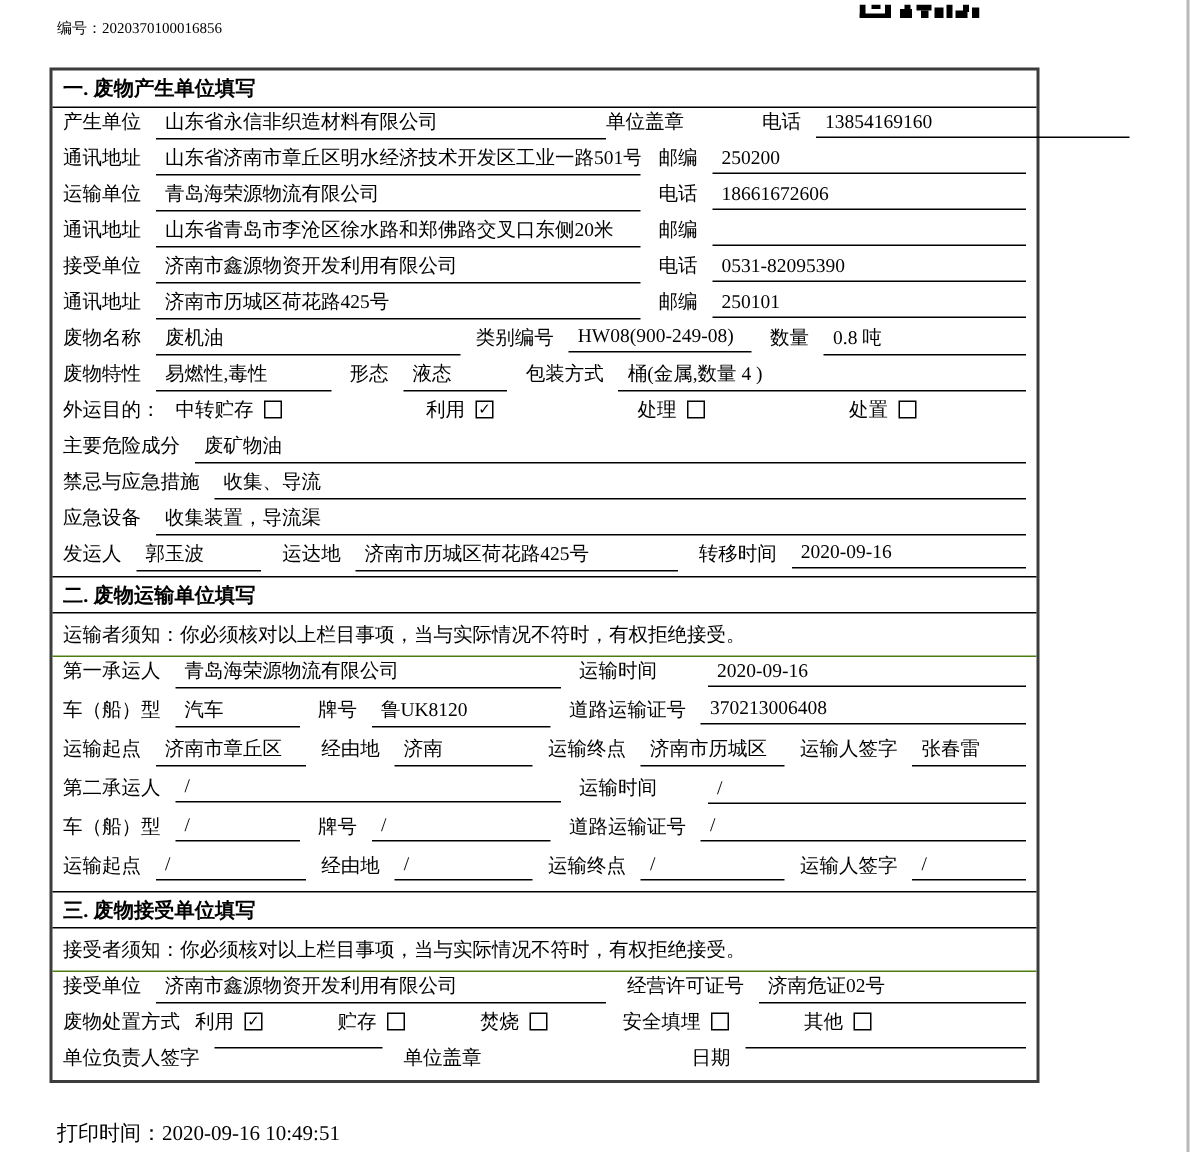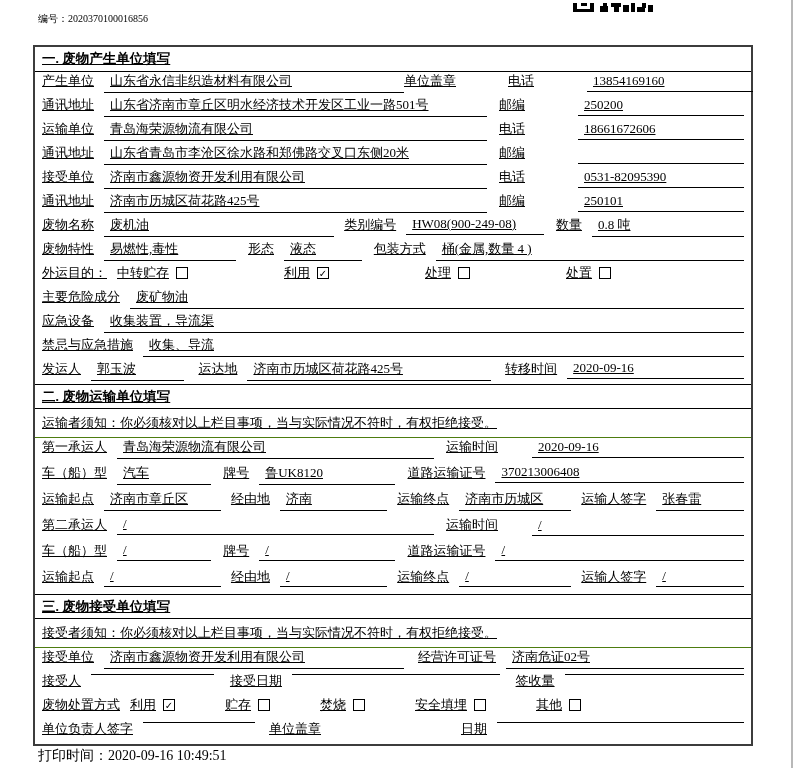--- a/index.html
+++ b/index.html
@@ -7,21 +7,21 @@
     font-family:"Liberation Serif","DejaVu Serif",serif; color:#000; font-size:13px; }
   .page { position:relative; width:796px; height:768px; background:#fff; }
 
   .docnum { position:absolute; left:38px; top:12px; font-size:10px; white-space:nowrap; }
   .title  { position:absolute; left:80px; right:40px; top:4px; text-align:center;
             font-size:22px; font-weight:bold; white-space:nowrap; }
   .qr     { position:absolute; left:573px; top:0; }
 
   .edge-line { position:absolute; left:791px; top:0; width:2px; height:768px; background:#b8b8b8; }
 
-  .sheet { position:absolute; left:33px; top:45px; width:720px; border:2px solid #3c3c3c; background:#fff;text-decoration:underline; }
+  .sheet { position:absolute; left:33px; top:45px; width:660px; border:2px solid #3c3c3c; background:#fff; }
 
   .sec-h { display:flex; align-items:center; height:25px; padding:0 7px;
            font-weight:bold; font-size:13.5px; border-bottom:1.5px solid #000; }
   .sec-h.mid { border-top:1.5px solid #000; }
 
   .notice { display:flex; align-items:center; height:29px; padding:0 7px;
             border-bottom:1px solid #4d7c0f; }
 
   .row { display:flex; align-items:flex-start; padding:0 7px; height:24px; }
   .s2r { height:26px; }
@@ -29,21 +29,21 @@
 
   .lbl { white-space:nowrap; margin-right:10px; padding-bottom:2px; flex-shrink:0; }
   .val { border-bottom:1px solid #000; padding:0 4px 2px 6px; white-space:nowrap;
          overflow:hidden; min-width:24px; }
   .grow { flex:1 1 0; }
   .spacer { flex:1 1 0; }
   .w300 { width:300px; flex-shrink:0; }
   .w110 { width:112px; flex-shrink:0; }
   .mr40 { margin-right:40px; }
   .mr140 { margin-right:140px; }
-  .rcol  { display:flex; width:245px; flex-shrink:0; margin-left:12px; align-items:flex-end;gap:43px; }
+  .rcol  { display:flex; width:245px; flex-shrink:0; margin-left:12px; align-items:flex-end; }
   .rcol2 { display:flex; width:298px; flex-shrink:0; margin-left:12px; align-items:flex-end;gap:24px; }
 
   .f05{flex:.5 1 0}.f06{flex:.6 1 0}.f08{flex:.8 1 0}.f09{flex:.9 1 0}
   .f10{flex:1 1 0}.f105{flex:1.05 1 0}.f11{flex:1.1 1 0}.f14{flex:1.4 1 0}
   .f155{flex:1.55 1 0}.f17{flex:1.7 1 0}.f22{flex:2.2 1 0}
 
   .opt  { white-space:nowrap; margin-right:96px; padding-bottom:2px; display:flex; align-items:center; }
   .opt2 { white-space:nowrap; margin-right:50px; padding-bottom:2px; display:flex; align-items:center; }
   .cb { display:inline-block; width:12px; height:12px; border:1px solid #000;
         margin-left:7px; line-height:11px; text-align:center; font-size:10px;
@@ -178,27 +178,27 @@
           <span class="cb"><span></span></span>
         </span>
     </div>
 
     <div class="row">
       <span class="lbl">主要危险成分</span>
       <span class="val grow">废矿物油</span>
     </div>
 
     <div class="row">
+      <span class="lbl">禁忌与应急措施</span>
+      <span class="val grow">收集、导流</span>
+    </div>
+
+    <div class="row">
       <span class="lbl">应急设备</span>
       <span class="val grow">收集装置，导流渠</span>
-    </div>
-
-    <div class="row">
-      <span class="lbl">禁忌与应急措施</span>
-      <span class="val grow">收集、导流</span>
     </div>
 
     <div class="row">
       <span class="lbl">发运人</span>
       <span class="val f05">郭玉波</span>
       <span class="lbl" style="margin-left:14px">运达地</span>
       <span class="val f14">济南市历城区荷花路425号</span>
       <span class="lbl" style="margin-left:14px">转移时间</span>
       <span class="val f10">2020-09-16</span>
     </div>
@@ -269,28 +269,20 @@
 
     <div class="notice">接受者须知：你必须核对以上栏目事项，当与实际情况不符时，有权拒绝接受。</div>
 
     <div class="row s3r">
       <span class="lbl">接受单位</span>
       <span class="val w300">济南市鑫源物资开发利用有限公司</span>
       <span class="lbl" style="margin-left:14px">经营许可证号</span>
       <span class="val grow">济南危证02号</span>
     </div>
 
-    <div class="row s3r">
-      <span class="lbl">接受人</span>
-      <span class="val f06"></span>
-      <span class="lbl" style="margin-left:16px">接受日期</span>
-      <span class="val f105"></span>
-      <span class="lbl" style="margin-left:16px">签收量</span>
-      <span class="val f09"></span>
-    </div>
 
     <div class="row s3r">
       <span class="lbl">废物处置方式</span>
       <span class="opt2">
           <span>利用</span>
           <span class="cb"><span>✓</span></span>
         </span>
       <span class="opt2">
           <span>贮存</span>
           <span class="cb"><span></span></span>

